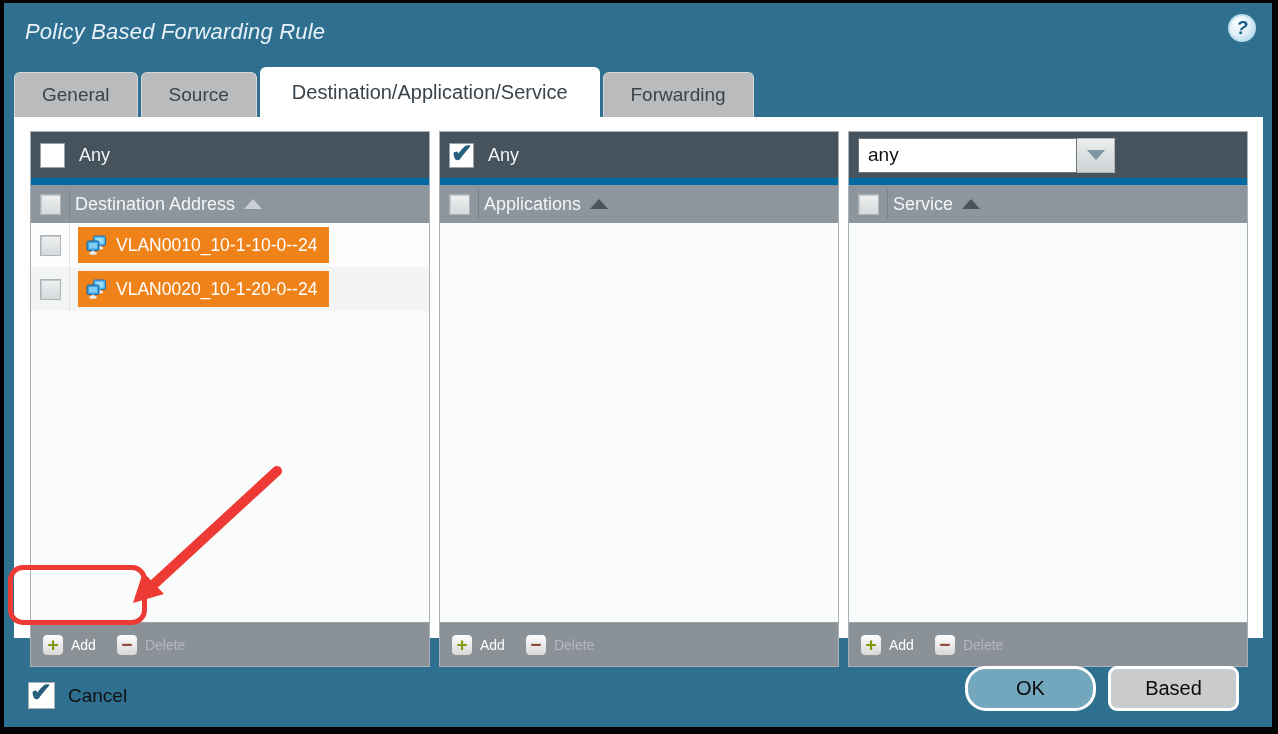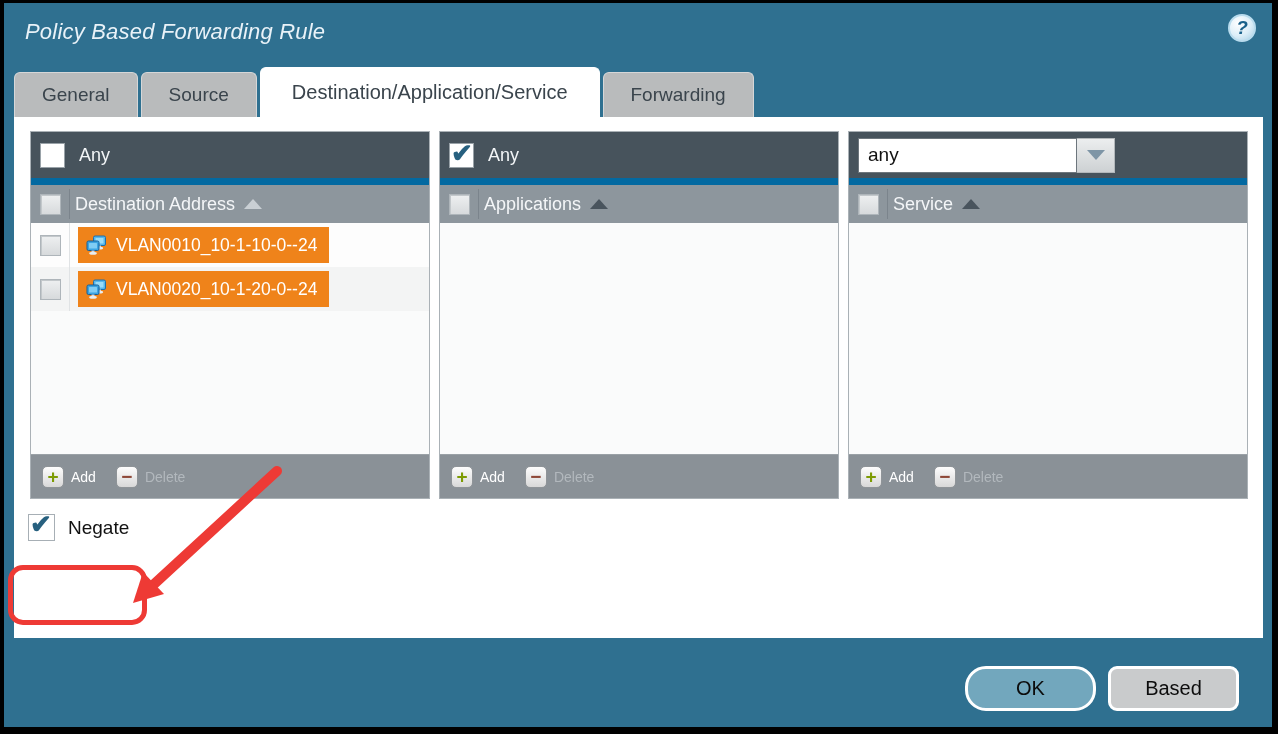--- a/index.html
+++ b/index.html
@@ -45,21 +45,21 @@
   .tab.active {
     height:50px; background:#ffffff; border-color:#ffffff;
     padding:16px 31px; font-size:20px;
   }
   
   .content {
     position:absolute; left:10px; right:9px; top:114px; height:521px;
     background:#ffffff;
   }
   .panels {
-    display:flex; gap:9px; margin:14px 15px 0 16px; height:368px;
+    display:flex; gap:9px; margin:14px 15px 0 16px; height:536px;
   }
   .panel {
     flex:1 1 0; display:flex; flex-direction:column;
     border:1px solid #aab1b6; background:#fafbfb; min-width:0;
   }
   .any-header {
     height:46px; background:#47535c; flex:0 0 46px;
     display:flex; align-items:center; padding-left:9px;
   }
   .any-label { color:#f2f5f7; font-size:18px; margin-left:14px; }
@@ -295,21 +295,21 @@
             <span class="btn-icon minus">−</span>
             <span class="foot-label">Delete</span>
           </span>
         </div>
       </div>
 
     </div>
 
     <div class="negate-row">
       <span class="cb negate checked"></span>
-      <span class="negate-label">Negate</span>
+      <span class="negate-label">Cancel</span>
     </div>
   </div>
 
   <div class="btn ok">OK</div>
   <div class="btn cancel">Based</div>
 </div>
 
 <div class="negate-highlight"></div>
 <svg class="arrow-overlay" width="1278" height="734" viewBox="0 0 1278 734">
   <line x1="277" y1="471" x2="152" y2="586" stroke="#ee3a35" stroke-width="10" stroke-linecap="round"></line>

